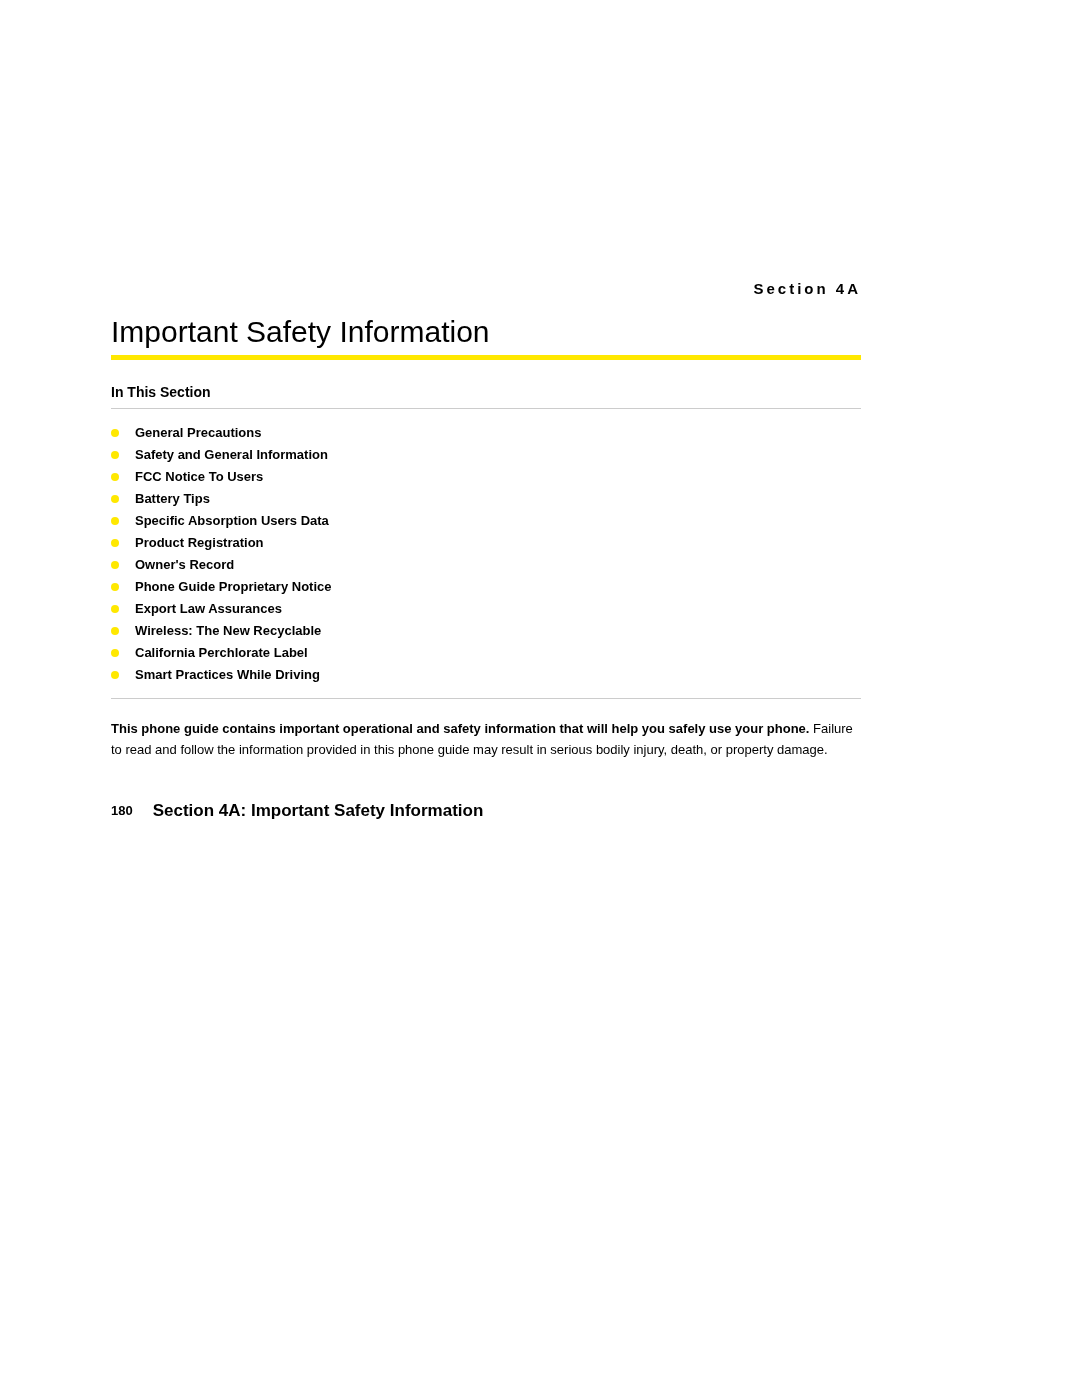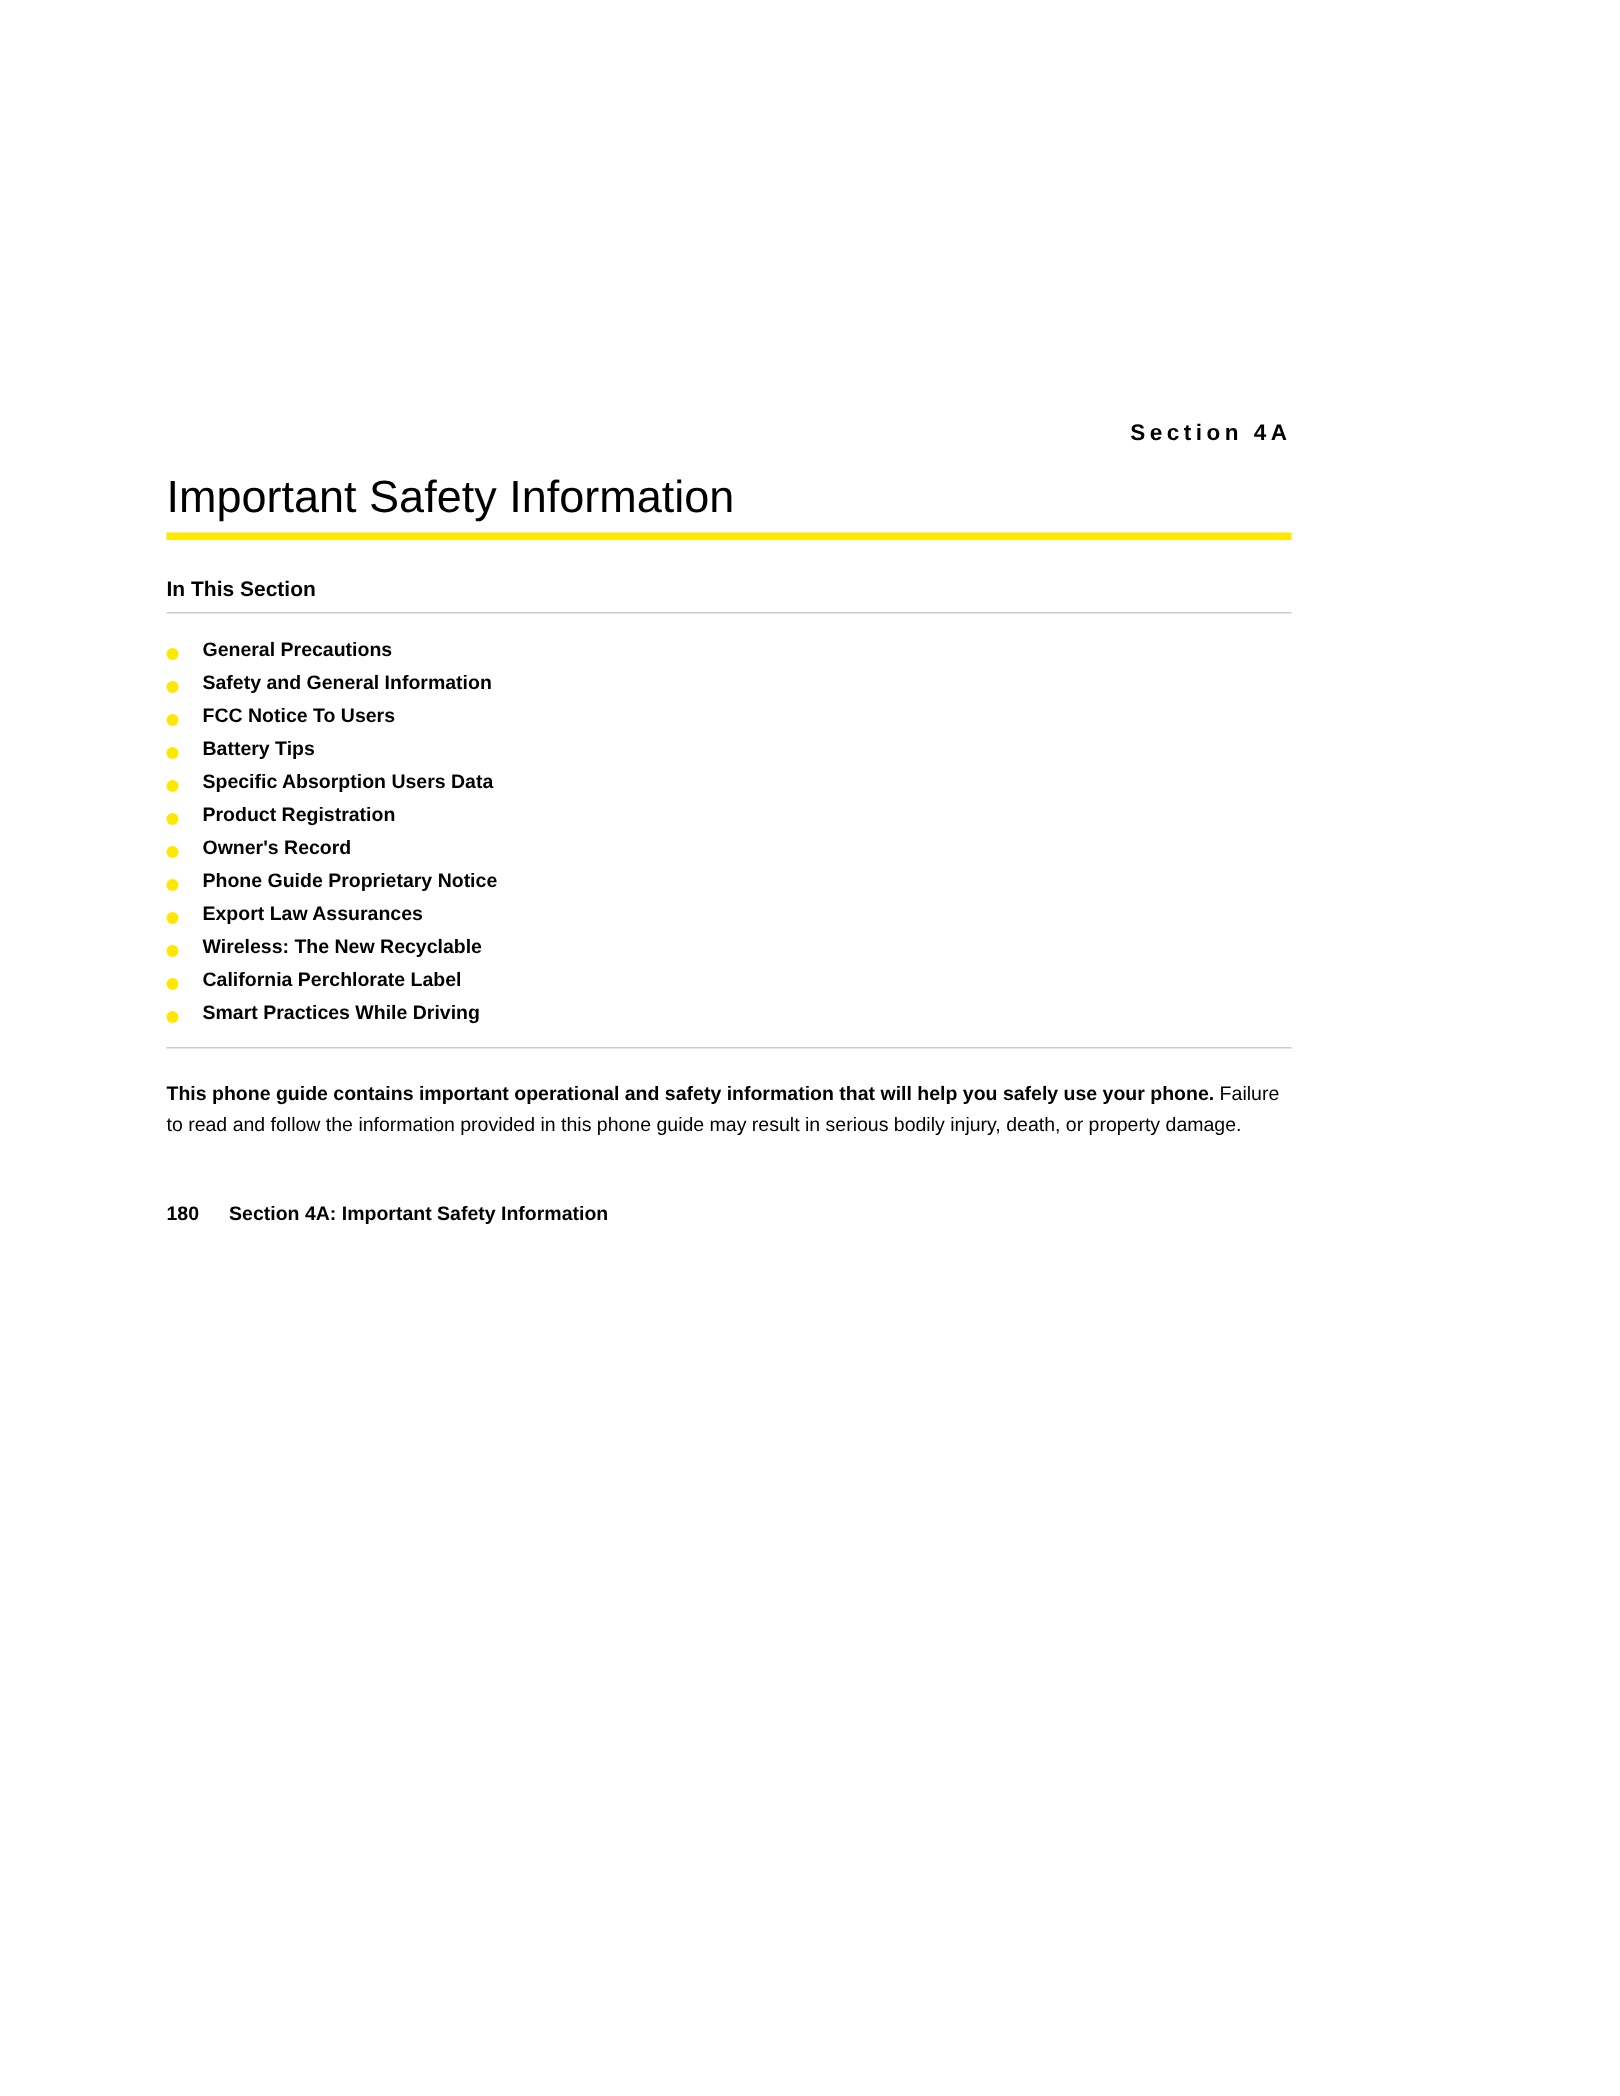--- a/index.html
+++ b/index.html
@@ -71,21 +71,21 @@
       margin-bottom: 16px;
     }
 
     .toc-list {
       list-style: none;
       margin-bottom: 16px;
     }
 
     .toc-list li {
       display: flex;
-      align-items: flex-end;
+      align-items: center;
       margin-bottom: 7px;
       font-size: 13px;
       font-weight: bold;
       color: #000000;
       font-family: Arial, Helvetica, sans-serif;
     }
 
     .bullet {
       width: 8px;
       height: 8px;
@@ -122,21 +122,21 @@
 
     .page-number {
       font-size: 13px;
       font-weight: bold;
       color: #000000;
       margin-right: 20px;
       font-family: Arial, Helvetica, sans-serif;
     }
 
     .footer-section-label {
-      font-size: 13px;
+      font-size: 17px;
       font-weight: bold;
       color: #000000;
       font-family: Arial, Helvetica, sans-serif;
     }
   </style>
 </head>
 <body>
 
 <div class="page">
   <div class="content-area">

